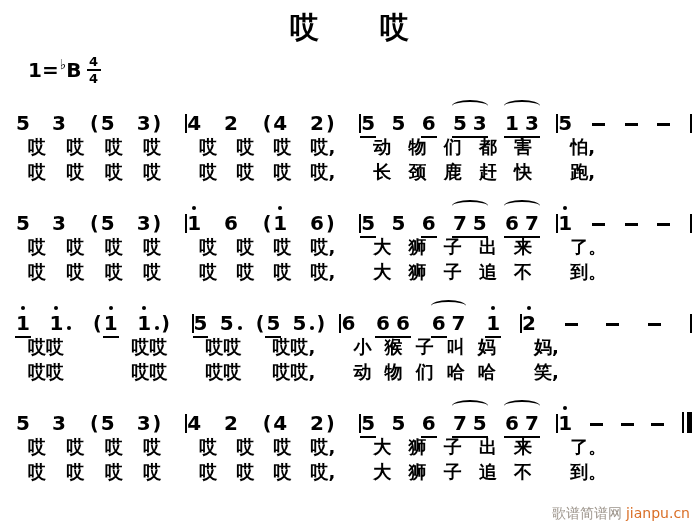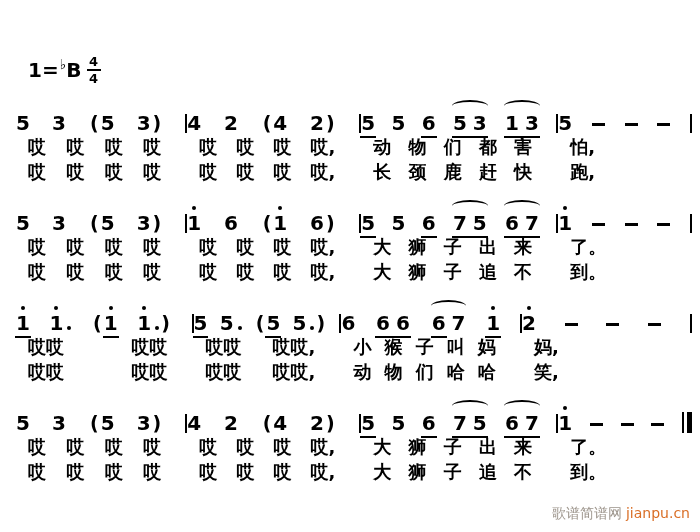--- a/index.html
+++ b/index.html
@@ -65,20 +65,21 @@
   .bline.thick{width:5px;}
   
   .watermark{position:absolute;bottom:9px;right:10px;font-size:14px;}
   .wm-url{margin-left:4px;}
 </style>
 </head>
 <body>
 
 <div class="page">
 
+  <h1 class="title">哎　　哎</h1>
 
 
   <div class="keysig">
     <span class="k-main">1=</span>
     <span class="k-flat">♭</span>
     <span class="k-main">B</span>
     <span class="frac">
       <span>4</span>
       <span class="fbar"></span>
       <span>4</span>

